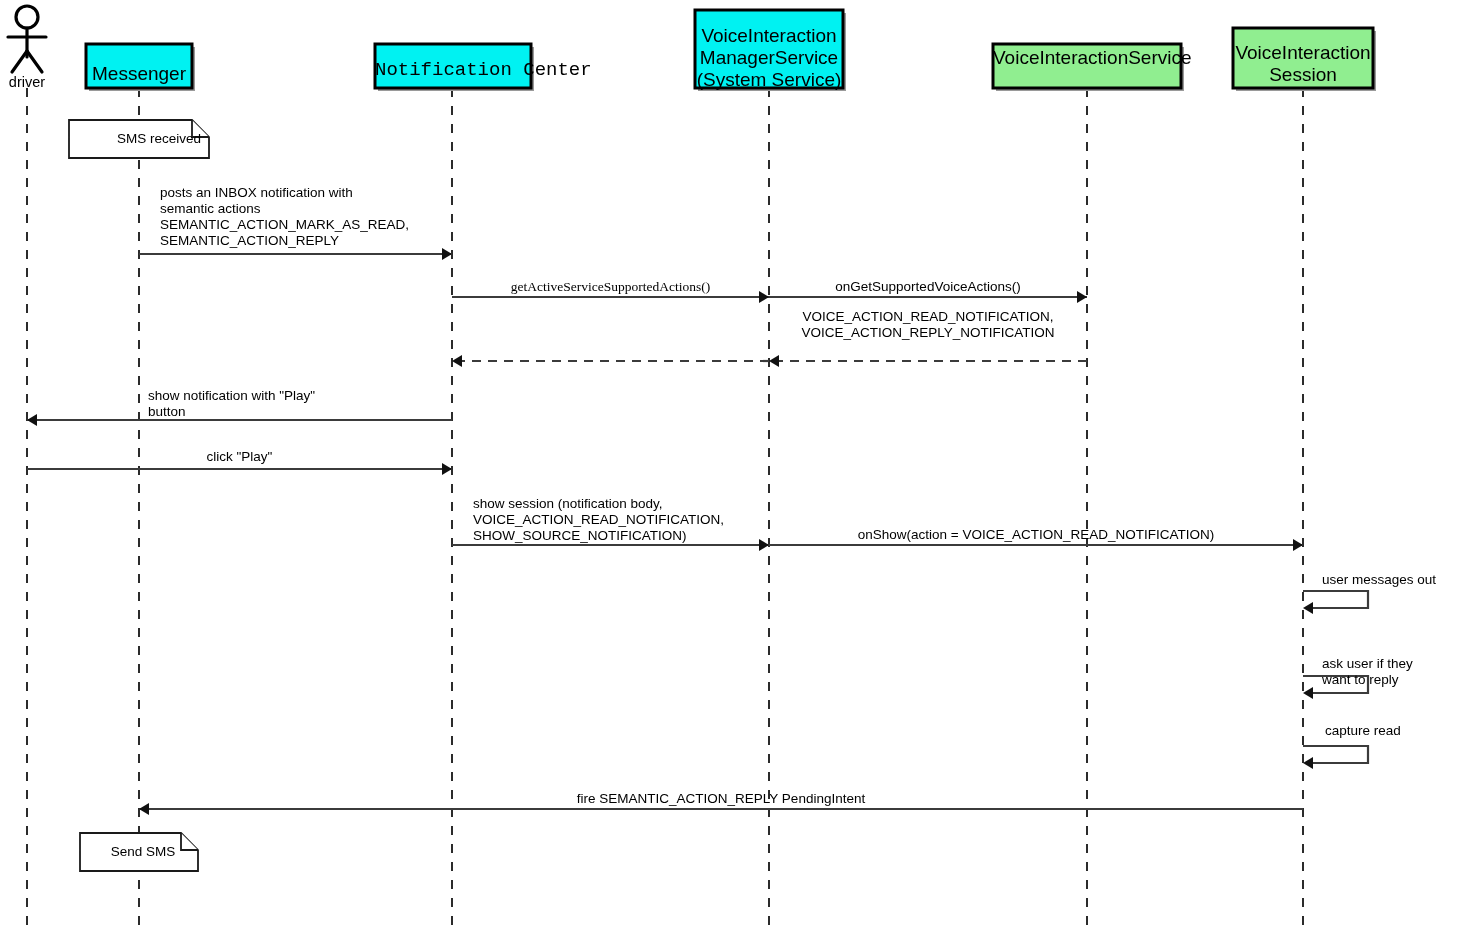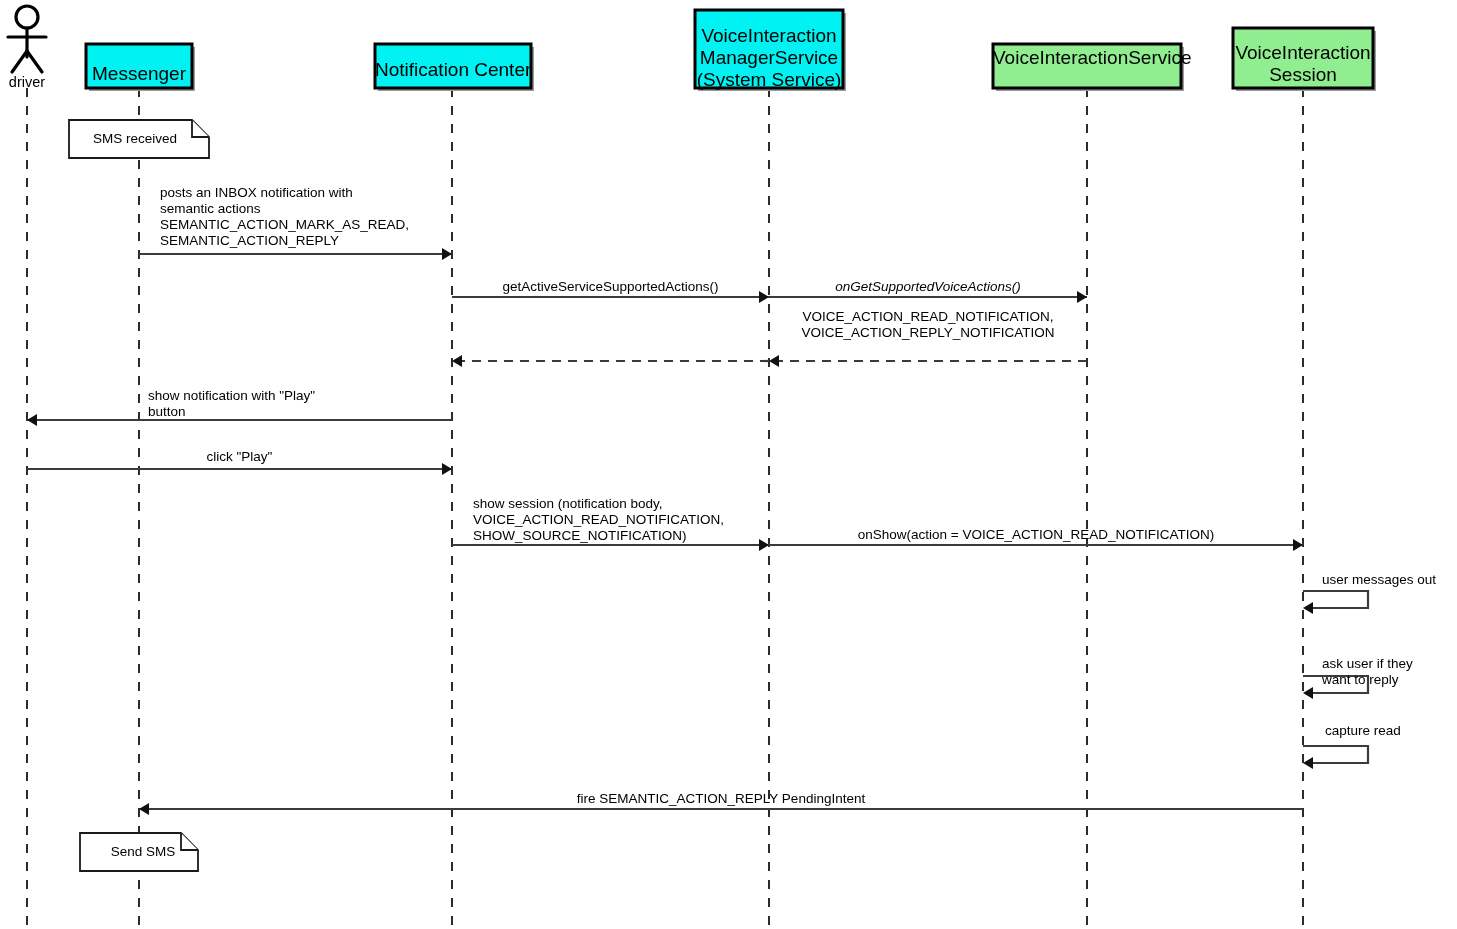--- a/index.html
+++ b/index.html
@@ -200,35 +200,35 @@
       </g>
       <g>
         <path d="M 1303 746 L 1368 746 L 1368 763 L 1313 763" class="self-loop"></path>
         <polygon points="1303,763 1313,757 1313,769" class="arrowhead"></polygon>
       </g>
     </svg>
 
   <div id="text-layer">
       <div class="lbl actor-label" style="left: -33px; top: 74px; width: 120px; text-align: center;">driver</div>
       <div class="lbl participant-label" style="left: 86px; top: 63px; width: 106px; text-align: center;">Messenger</div>
-      <div class="lbl participant-label" style="left: 375px; top: 58.5px; width: 156px; text-align: center;">Notification Center</div>
+      <div class="lbl participant-label" style="left: 375px; top: 58.5px; width: 156px; text-align: center; font-family: Liberation Mono, monospace;">Notification Center</div>
       <div class="lbl participant-label" style="left: 695px; top: 24.5px; width: 148px; text-align: center;">VoiceInteraction
 ManagerService
 (System Service)</div>
       <div class="lbl participant-label" style="left: 993px; top: 47px; width: 188px; text-align: center;">VoiceInteractionService</div>
       <div class="lbl participant-label" style="left: 1233px; top: 42px; width: 140px; text-align: center;">VoiceInteraction
 Session</div>
-      <div class="lbl note-label" style="left: 69px; top: 131px; width: 132px; text-align: center;">SMS received</div>
+      <div class="lbl note-label" style="left: 69px; top: 131px; width: 132px; text-align: right;">SMS received</div>
       <div class="lbl note-label" style="left: 88px; top: 844px; width: 110px; ">Send SMS</div>
       <div class="lbl msg-label" style="left: 160px; top: 185px; text-align: left;">posts an INBOX notification with
 semantic actions
 SEMANTIC_ACTION_MARK_AS_READ,
 SEMANTIC_ACTION_REPLY</div>
-      <div class="lbl msg-label-c" style="left: 452px; top: 279px; width: 317px; text-align: center;">getActiveServiceSupportedActions()</div>
-      <div class="lbl msg-label-c" style="left: 769px; top: 279px; width: 318px; text-align: center; font-style: italic;">onGetSupportedVoiceActions()</div>
+      <div class="lbl msg-label-c" style="left: 452px; top: 279px; width: 317px; text-align: center; font-family: Liberation Serif, serif;">getActiveServiceSupportedActions()</div>
+      <div class="lbl msg-label-c" style="left: 769px; top: 279px; width: 318px; text-align: center;">onGetSupportedVoiceActions()</div>
       <div class="lbl msg-label-c" style="left: 769px; top: 309px; width: 318px; text-align: center;">VOICE_ACTION_READ_NOTIFICATION,
 VOICE_ACTION_REPLY_NOTIFICATION</div>
       <div class="lbl msg-label" style="left: 148px; top: 388px; text-align: left;">show notification with "Play"
 button</div>
       <div class="lbl msg-label-c" style="left: 27px; top: 449px; width: 425px; text-align: center;">click "Play"</div>
       <div class="lbl msg-label" style="left: 473px; top: 496px; text-align: left;">show session (notification body,
 VOICE_ACTION_READ_NOTIFICATION,
 SHOW_SOURCE_NOTIFICATION)</div>
       <div class="lbl msg-label-c" style="left: 769px; top: 527px; width: 534px; text-align: center;">onShow(action = VOICE_ACTION_READ_NOTIFICATION)</div>
       <div class="lbl msg-label-c" style="left: 139px; top: 791px; width: 1164px; text-align: center;">fire SEMANTIC_ACTION_REPLY PendingIntent</div>

